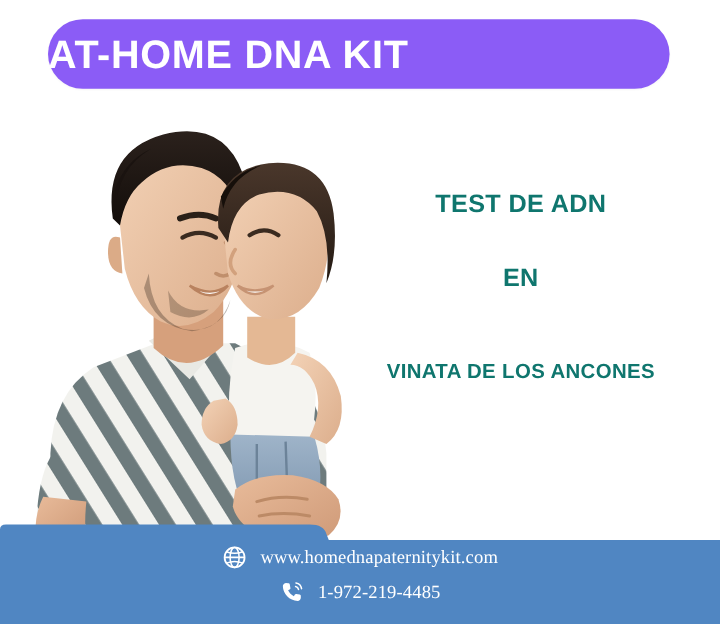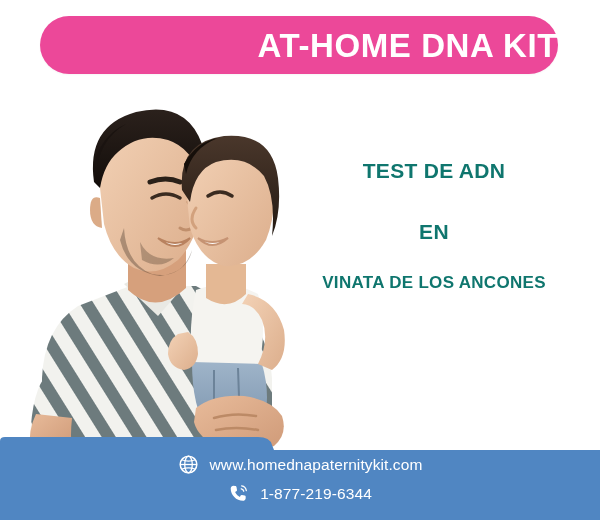--- a/index.html
+++ b/index.html
@@ -13,25 +13,25 @@
     position:relative;
     width:600px; height:520px;
     background:#ffffff;
   }
 
   
   #header-pill {
     position:absolute;
     left:40px; top:16px;
     width:518px; height:58px;
-    background:#ec4899;
+    background:#8b5cf6;
     border-radius:29px;
     display:flex;
     align-items:center;
-    justify-content:flex-end;
+    justify-content:flex-start;
     box-shadow:0 1px 2px rgba(0,0,0,0.04);
   }
   #header-title {
     color:#ffffff;
     font-size:33px;
     font-weight:bold;
     letter-spacing:0.6px;
     line-height:1;
     white-space:nowrap;
   }
@@ -54,21 +54,21 @@
   }
   .headline-line {
     color:#0f766e;
     font-size:21px;
     font-weight:bold;
     letter-spacing:0.3px;
     line-height:1;
     white-space:nowrap;
   }
   #headline-line-1 { margin-bottom:40px; }
-  #headline-line-2 { margin-bottom:32px; }
+  #headline-line-2 { margin-bottom:59px; }
   #headline-line-3 { font-size:17px; }
 
   
   #footer {
     position:absolute;
     left:0; top:435px;
     width:600px; height:85px;
   }
   #footer-shape {
     position:absolute;
@@ -78,20 +78,21 @@
   #footer-content {
     position:absolute;
     left:0; top:0;
     width:600px; height:85px;
   }
   .footer-row {
     position:absolute;
     display:flex;
     align-items:flex-end;
     color:#ffffff;
+    font-family:Liberation Serif, serif;
   }
   #footer-row-web {
     top:19px; left:0; width:600px;
     justify-content:center;
   }
   #footer-row-bottom {
     top:48px; left:0; width:600px;
     justify-content:center;
     gap:28px;
   }
@@ -240,21 +241,21 @@
       </div>
 
       <div class="footer-row" id="footer-row-bottom">
 
         <div class="footer-item">
           <svg class="footer-icon" width="21" height="21" viewBox="0 0 24 24">
             <path d="M6.2 3.2 C4.6 3.2 3.1 4.7 3.1 6.2 C3.1 13.6 9.4 20.3 17.2 20.3 C18.7 20.3 20.2 18.8 20.2 17.3 L20.2 15.6 C20.2 14.9 19.7 14.4 19.1 14.3 L15.9 13.7 C15.3 13.6 14.7 13.9 14.4 14.4 L13.6 15.9 C11.2 14.7 9.2 12.6 8.1 10.2 L9.5 9.4 C10.1 9.1 10.4 8.5 10.3 7.9 L9.7 4.7 C9.6 4.0 9.0 3.5 8.3 3.5 Z" fill="#ffffff"></path>
             <path d="M15.6 3.2 Q20.2 4.0 20.9 8.6" fill="none" stroke="#ffffff" stroke-width="1.5" stroke-linecap="round"></path>
             <path d="M15.2 6.6 Q17.6 7.1 18.0 9.4" fill="none" stroke="#ffffff" stroke-width="1.5" stroke-linecap="round"></path>
           </svg>
-          <span class="footer-text">1-877-219-6344</span>
+          <span class="footer-text">1-972-219-4485</span>
         </div>
 
 
       </div>
     </div>
   </div>
 
 </div>
 
 </body></html>

